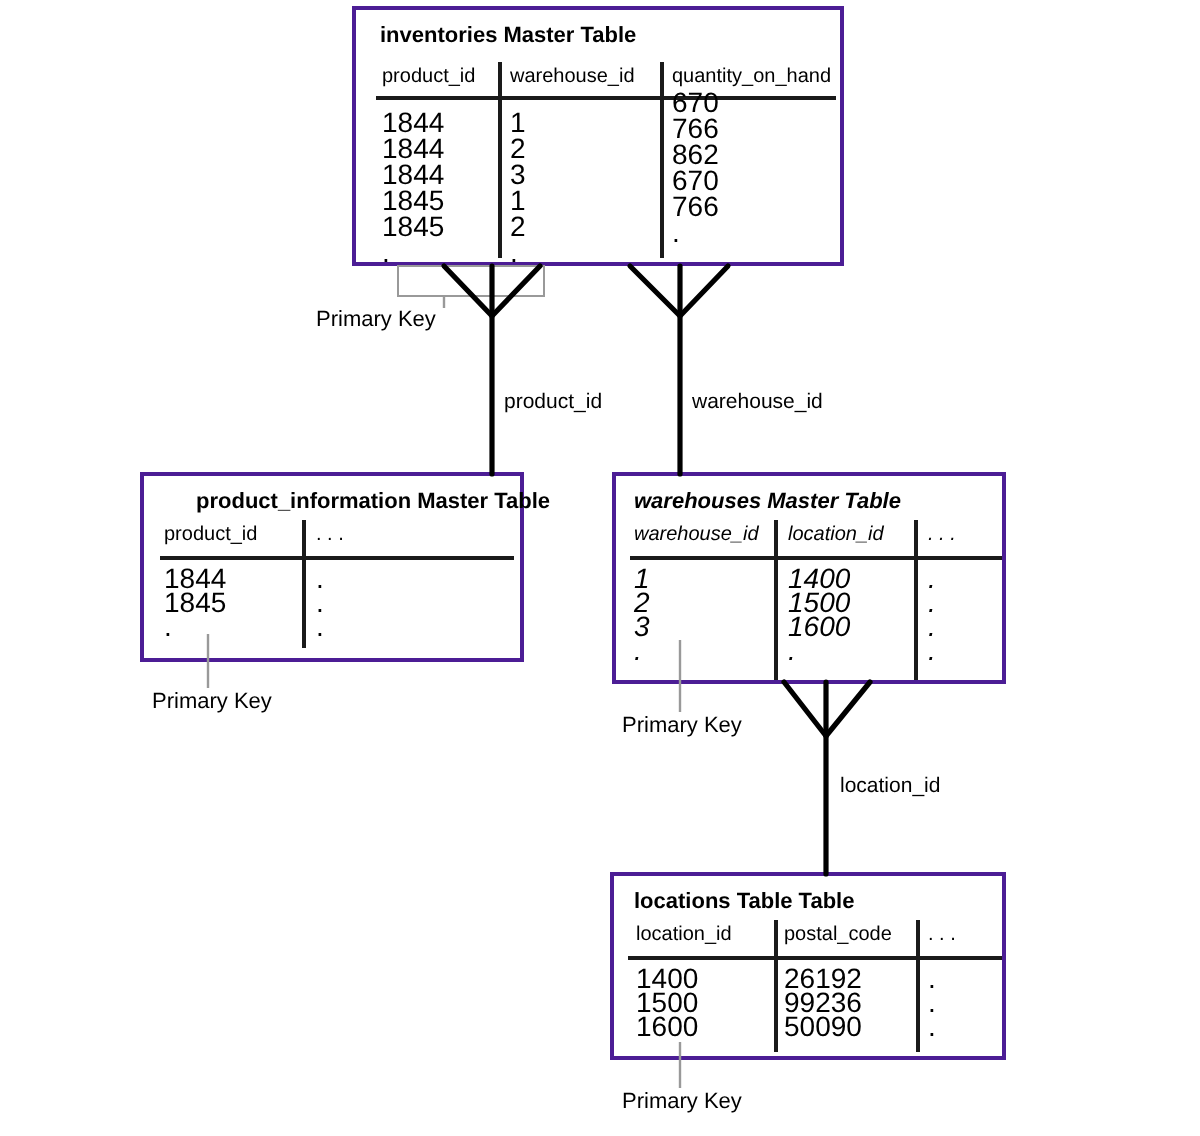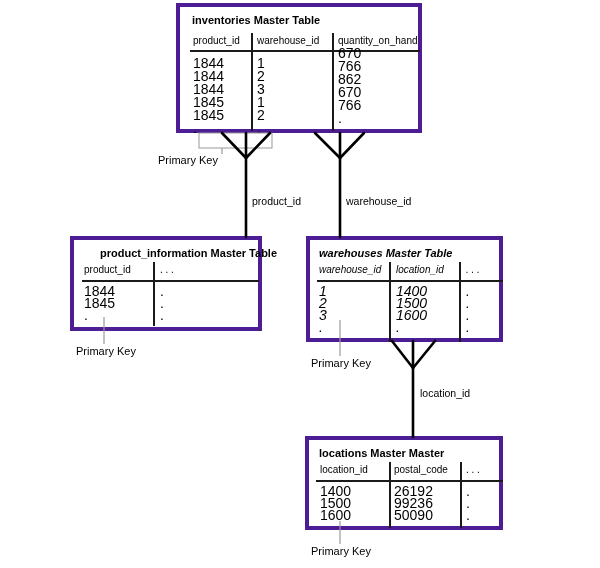--- a/index.html
+++ b/index.html
@@ -2,21 +2,21 @@
 <html><head>
 <meta charset="utf-8">
 <style>
   html,body{margin:0;padding:0;background:#ffffff;}
   #canvas{
     position:relative;width:600px;height:568px;background:#ffffff;
     font-family:"Liberation Sans","DejaVu Sans",sans-serif;
     color:#000;overflow:hidden;
   }
   .tbl{
-    position:absolute;border:4px solid #4c1d95;background:#fff;box-sizing:border-box;
+    position:absolute;border:2px solid #4c1d95;background:#fff;box-sizing:border-box;
   }
   .tbl-title{
     position:absolute;font-size:11px;font-weight:bold;white-space:nowrap;
   }
   .col{position:absolute;}
   .hdr{font-size:10px;height:13px;line-height:13px;white-space:nowrap;}
   .vals div{font-size:14px;white-space:nowrap;}
   .vals-13 div{line-height:13px;height:13px;}
   .vals-12 div{line-height:12px;height:12px;}
   .vdiv{position:absolute;width:1.5px;background:#1a1a1a;}
@@ -120,21 +120,21 @@
       <div class="vals vals-12" style="margin-top:9px;">
         <div>.</div>
         <div>.</div>
         <div>.</div>
         <div>.</div>
       </div>
     </div>
   </div>
 
   <div class="tbl" style="left:305px;top:436px;width:198px;height:94px;">
-    <div class="tbl-title" style="left:10px;top:7px;">locations Master Master</div>
+    <div class="tbl-title" style="left:10px;top:7px;">locations Table Table</div>
     <div class="vdiv" style="left:80px;top:22px;height:66px;"></div>
     <div class="vdiv" style="left:151px;top:22px;height:66px;"></div>
     <div class="hrule" style="left:7px;top:40px;width:187px;"></div>
     <div class="col" style="left:11px;top:23px;">
       <div class="hdr">location_id</div>
       <div class="vals vals-12" style="margin-top:9px;">
         <div>1400</div>
         <div>1500</div>
         <div>1600</div>
       </div>

